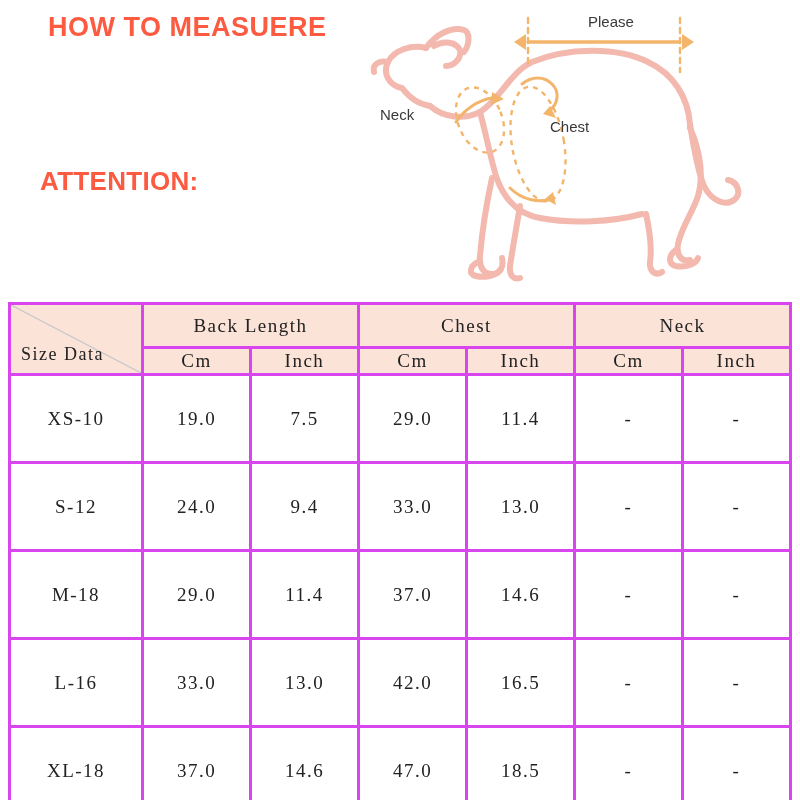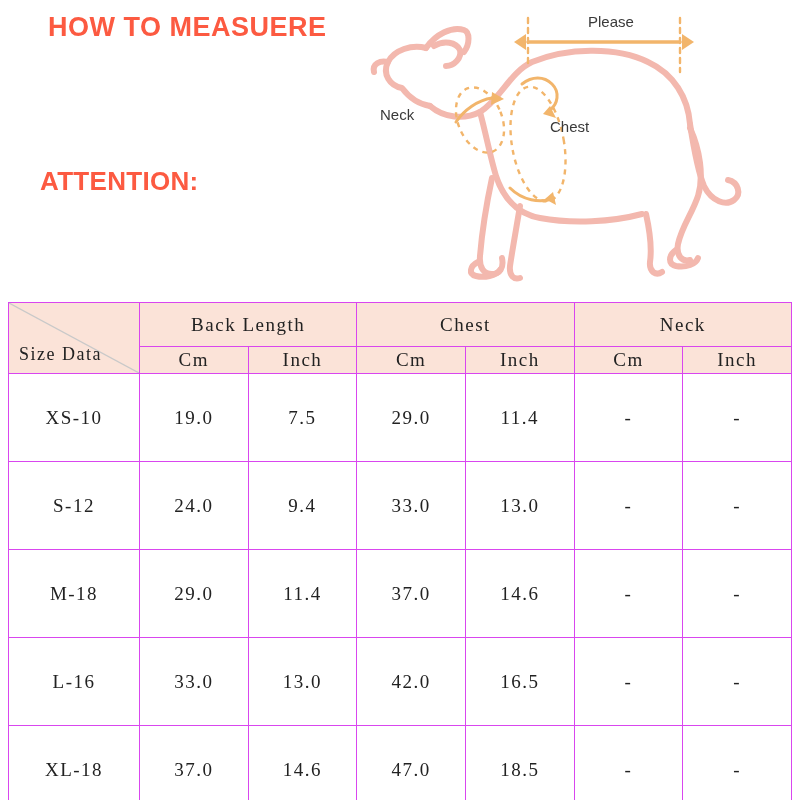--- a/index.html
+++ b/index.html
@@ -92,21 +92,21 @@
     top: 302px;
     width: 784px;
   }
   table.size {
     border-collapse: collapse;
     width: 784px;
     table-layout: fixed;
     font-family: "Liberation Serif", serif;
   }
   table.size td, table.size th {
-    border: 1px solid #d946ef;
+    border: 3px solid #d946ef;
     text-align: center;
     font-weight: normal;
     color: #222;
     font-size: 19px;
     letter-spacing: 1.5px;
   }
   .hdr {
     background: #fbe3d8;
     height: 44px;
   }

